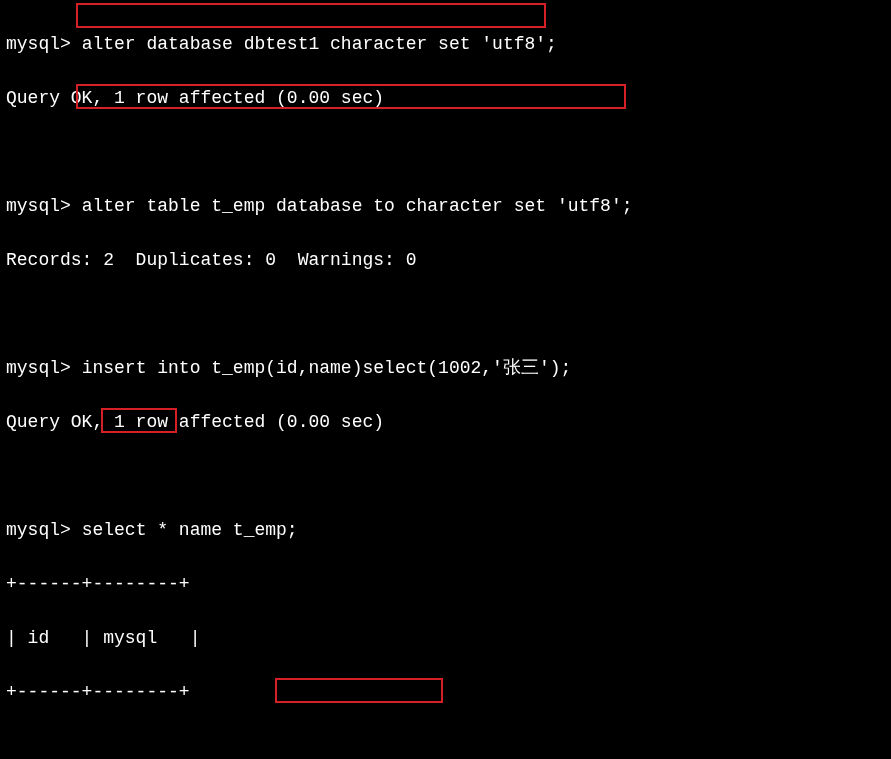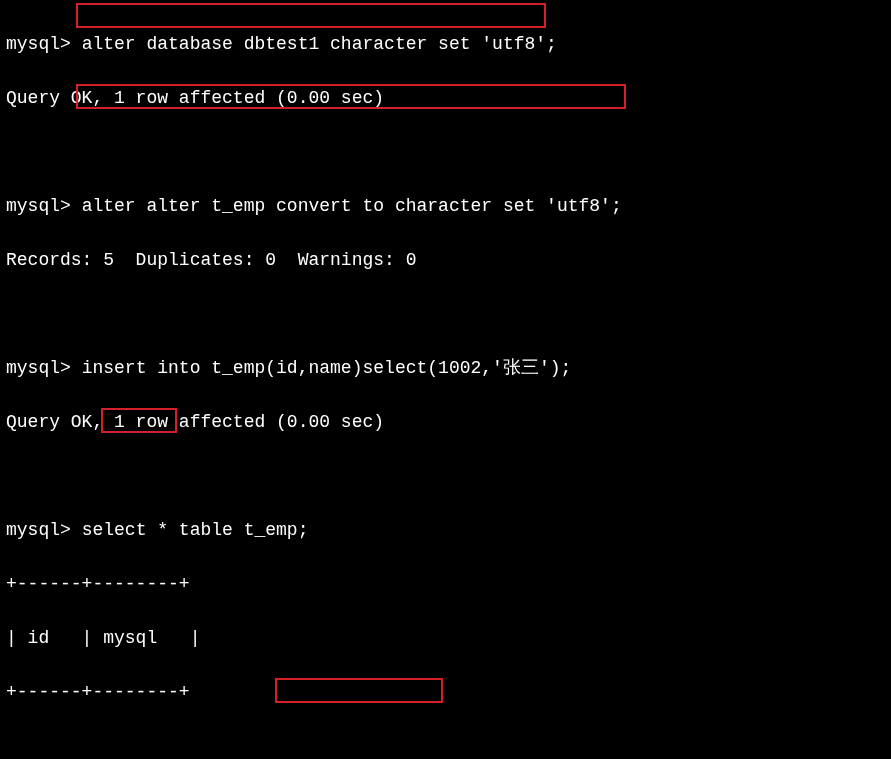--- a/index.html
+++ b/index.html
@@ -29,27 +29,27 @@
     pointer-events: none;
   }
 </style>
 </head>
 <body>
 
 <div class="terminal">
 <span class="line"><span>mysql&gt; </span><span>alter database dbtest1 character set 'utf8';</span></span>
 <span class="line">Query OK, 1 row affected (0.00 sec)</span>
 <span class="line"> </span>
-<span class="line"><span>mysql&gt; </span><span>alter alter t_emp convert to character set 'utf8';</span></span>
-<span class="line">Records: 5  Duplicates: 0  Warnings: 0</span>
+<span class="line"><span>mysql&gt; </span><span>alter table t_emp database to character set 'utf8';</span></span>
+<span class="line">Records: 2  Duplicates: 0  Warnings: 0</span>
 <span class="line"> </span>
 <span class="line"><span>mysql&gt; </span><span>insert into t_emp(id,name)select(1002,'张三');</span></span>
 <span class="line">Query OK, 1 row affected (0.00 sec)</span>
 <span class="line"> </span>
-<span class="line"><span>mysql&gt; </span><span>select * table t_emp;</span></span>
+<span class="line"><span>mysql&gt; </span><span>select * name t_emp;</span></span>
 <span class="line">+------+--------+</span>
 <span class="line">| id   | mysql   |</span>
 <span class="line">+------+--------+</span>
 
 
 
 
 
 
 

